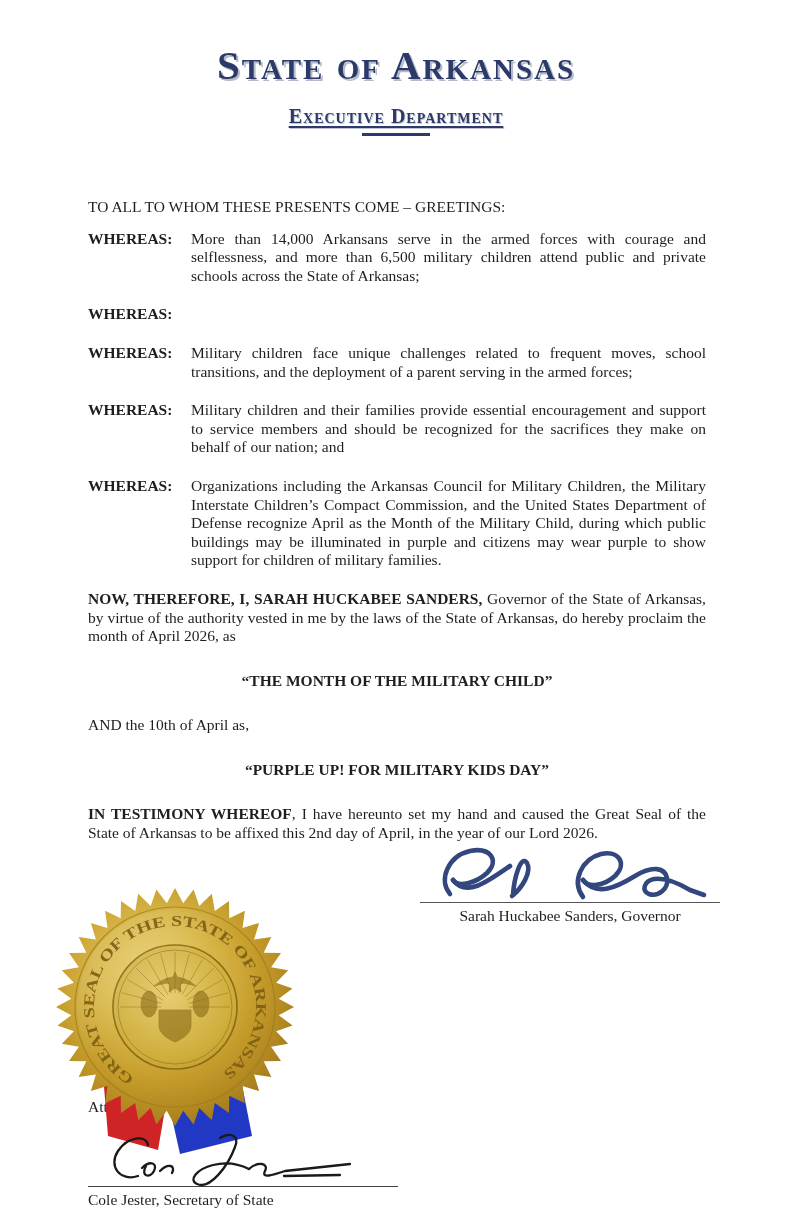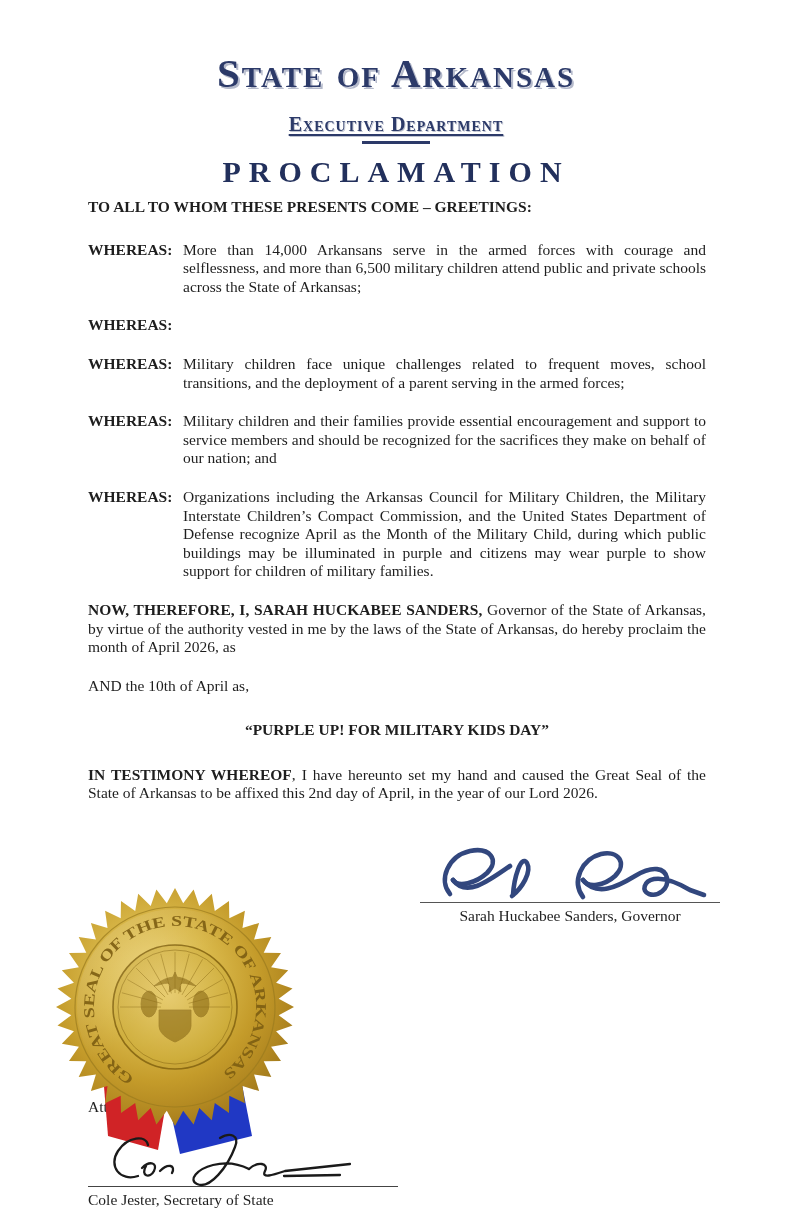--- a/index.html
+++ b/index.html
@@ -7,38 +7,38 @@
     --navy:#2c3a69; --ink:#1e1e1e; --gold:#c9a227; --gold-dark:#7d5e12;
     --ribbon-red:#d02326; --ribbon-blue:#2038c4; --sig-navy:#32477e;
   }
   *{margin:0;padding:0;box-sizing:border-box;}
   html,body{background:#ffffff;}
   .page{
     position:relative;width:792px;height:1230px;margin:0 auto;background:#fff;
     font-family:"Liberation Serif","DejaVu Serif",serif;color:var(--ink);overflow:hidden;
   }
   
-  .header{position:absolute;top:52px;left:0;right:0;text-align:center;color:var(--navy);}
+  .header{position:absolute;top:44px;left:0;right:0;text-align:center;color:var(--navy);}
   .state-title{
     font-variant:small-caps;font-weight:bold;font-size:41px;line-height:1.05;
     letter-spacing:2px;text-shadow:2px 2px 0 rgba(44,58,105,.35);
   }
   .dept-title{
     font-variant:small-caps;font-weight:bold;font-size:20px;margin-top:18px;
     letter-spacing:1px;text-decoration:underline;text-underline-offset:3px;
     text-decoration-thickness:2px;text-shadow:1px 1px 0 rgba(44,58,105,.3);
   }
   .dept-rule{width:68px;height:3px;background:var(--navy);margin:5px auto 0;}
   .doc-type{
     font-weight:bold;font-size:30px;letter-spacing:8px;margin-top:11px;color:#22305c;
   }
   
   .bodytext{position:absolute;top:198px;left:88px;width:618px;font-size:15.5px;line-height:1.2;}
-  .salutation{font-weight:bold;margin-bottom:24px;}
-  .whereas{display:grid;grid-template-columns:95px 1fr;margin-bottom:20px;}
+  .salutation{font-weight:normal;margin-bottom:13px;}
+  .whereas{display:grid;grid-template-columns:95px 1fr;margin-bottom:20px;gap:8px;}
   .whereas .label{font-weight:bold;}
   .whereas .clause{text-align:justify;}
   .para{text-align:justify;margin-bottom:20px;}
   .para b{font-weight:bold;}
   .center-line{text-align:center;font-weight:bold;margin:26px 0;}
   .plain-line{margin-bottom:14px;}
   
   .sig-gov{position:absolute;left:420px;top:838px;width:300px;}
   .sig-gov svg{display:block;position:relative;z-index:2;}
   .sig-line{border-top:1.4px solid #555;margin-top:-8px;}
@@ -53,21 +53,20 @@
 </style>
 </head>
 <body>
 
 <div class="page">
 
   <div class="header">
     <div class="state-title">State of Arkansas</div>
     <div class="dept-title">Executive Department</div>
     <div class="dept-rule"></div>
-    <div class="doc-type">PROCLAMATION</div>
   </div>
 
   <div class="bodytext">
     <div class="salutation">TO ALL TO WHOM THESE PRESENTS COME – GREETINGS:</div>
 
     <div class="whereas">
       <div class="label">WHEREAS:</div>
       <div class="clause">More than 14,000 Arkansans serve in the armed forces with courage and selflessness, and more than 6,500 military children attend public and private schools across the State of Arkansas;</div>
     </div>
     <div class="whereas">
@@ -81,20 +80,21 @@
       <div class="label">WHEREAS:</div>
       <div class="clause">Military children and their families provide essential encouragement and support to service members and should be recognized for the sacrifices they make on behalf of our nation; and</div>
     </div>
     <div class="whereas">
       <div class="label">WHEREAS:</div>
       <div class="clause">Organizations including the Arkansas Council for Military Children, the Military Interstate Children’s Compact Commission, and the United States Department of Defense recognize April as the Month of the Military Child, during which public buildings may be illuminated in purple and citizens may wear purple to show support for children of military families.</div>
     </div>
 
     <div class="para"><b>NOW, THEREFORE, I, SARAH HUCKABEE SANDERS,</b><span> Governor of the State of Arkansas, by virtue of the authority vested in me by the laws of the State of Arkansas, do hereby proclaim the month of April 2026, as</span></div>
 
+    <div class="center-line">“THE MONTH OF THE MILITARY CHILD”</div>
 
     <div class="plain-line">AND the 10th of April as,</div>
 
     <div class="center-line">“PURPLE UP! FOR MILITARY KIDS DAY”</div>
 
     <div class="para"><b>IN TESTIMONY WHEREOF</b><span>, I have hereunto set my hand and caused the Great Seal of the State of Arkansas to be affixed this 2nd day of April, in the year of our Lord 2026.</span></div>
   </div>
 
   <div class="sig-gov">
     <svg width="300" height="72" viewBox="0 0 300 72">

